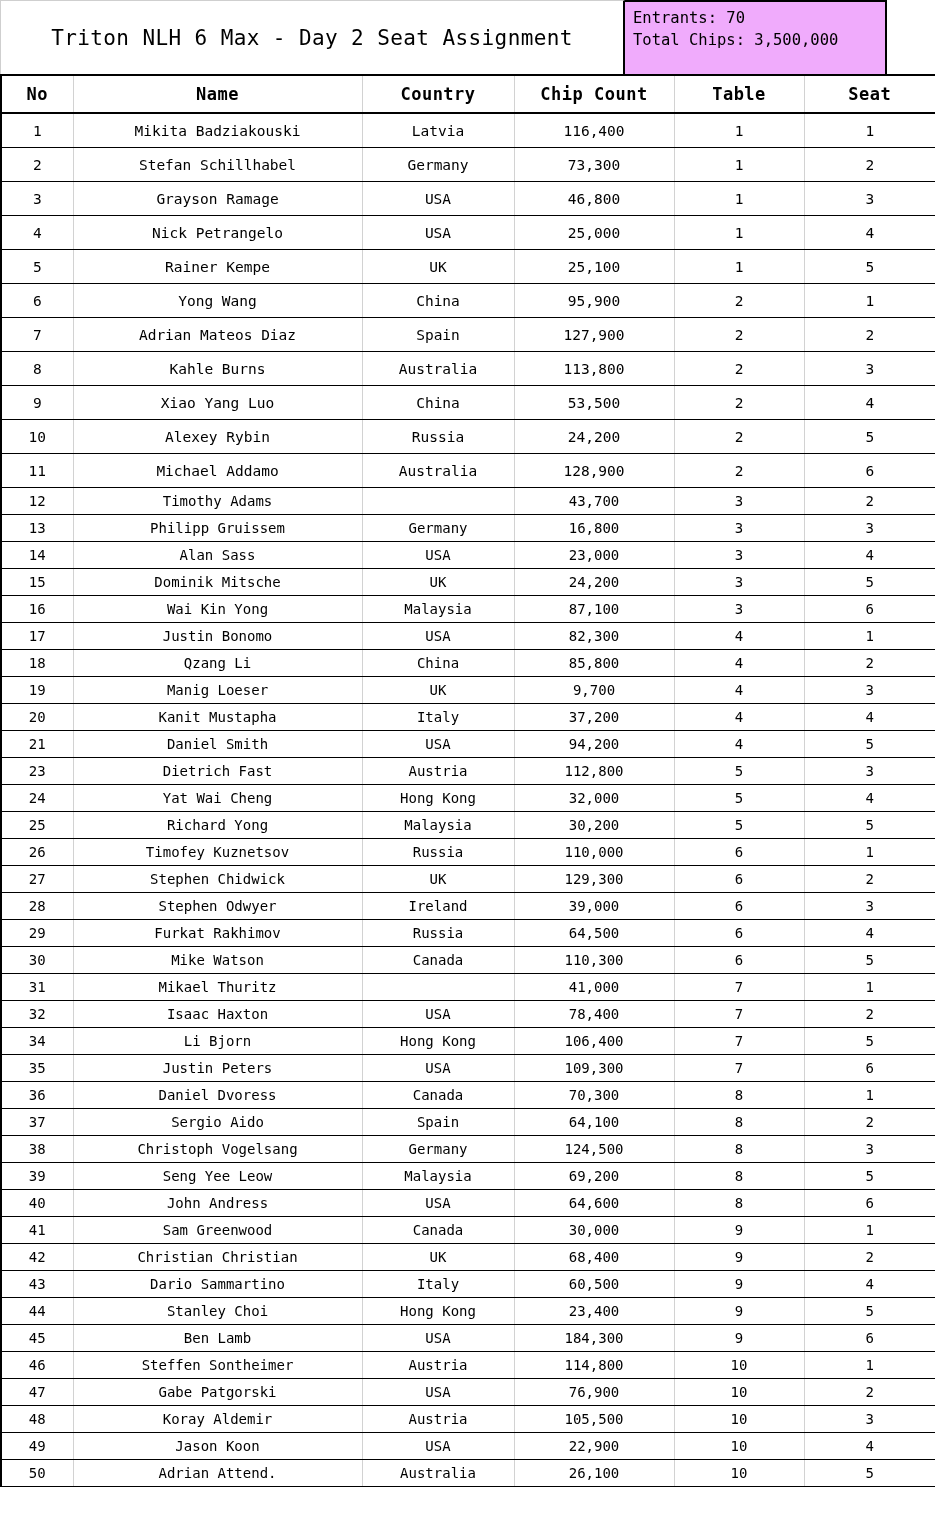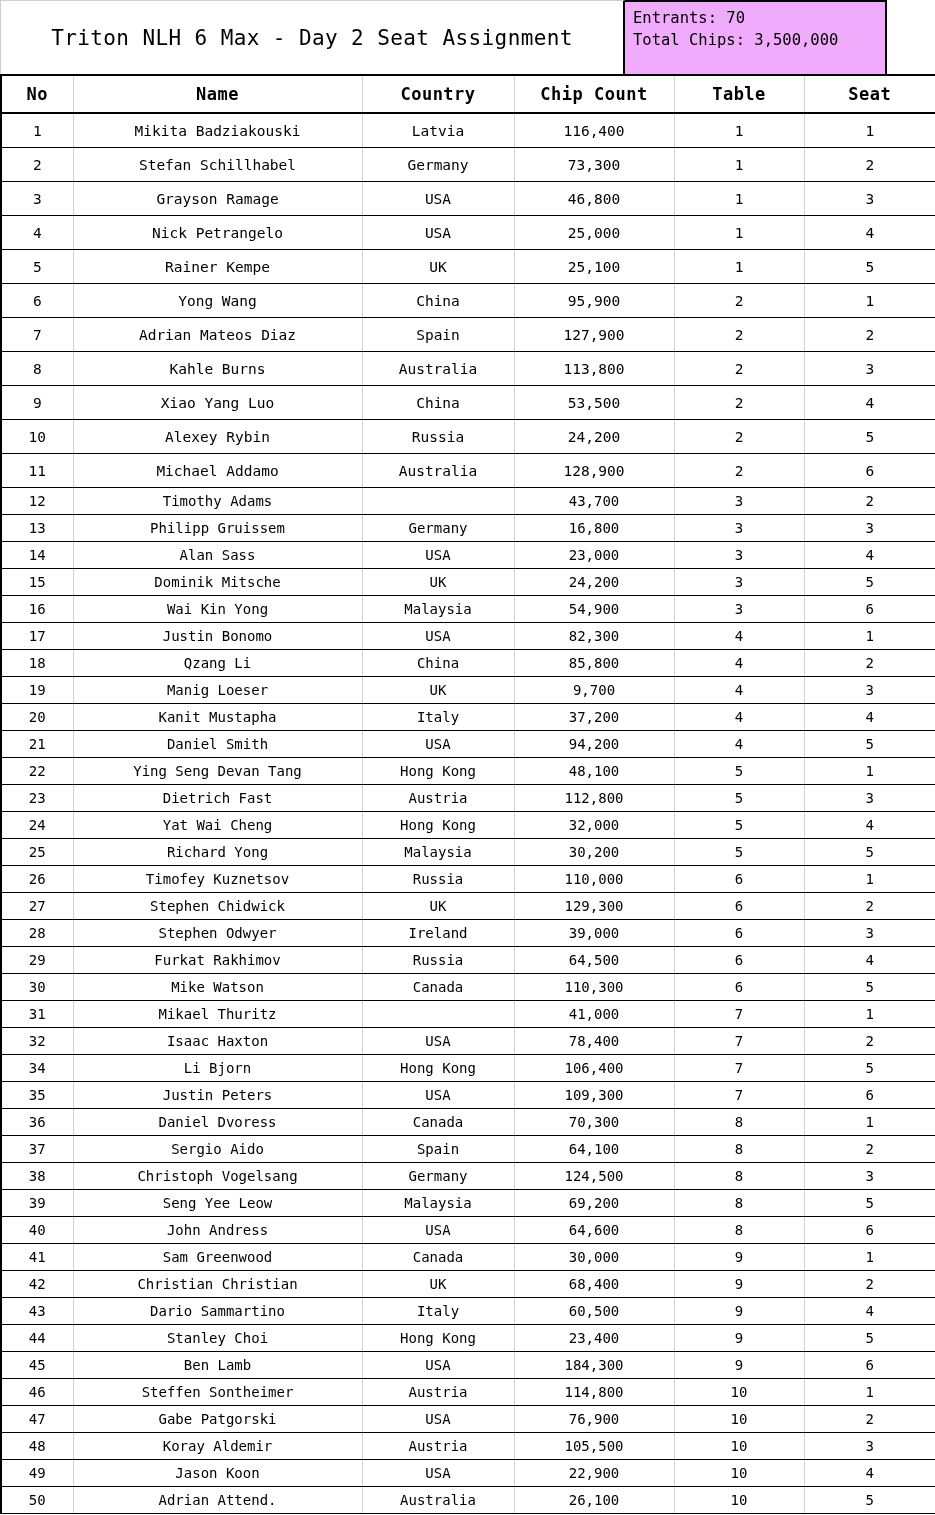--- a/index.html
+++ b/index.html
@@ -252,21 +252,21 @@
           <td class="c-name">Dominik Mitsche</td>
           <td class="c-ctry">UK</td>
           <td class="c-chip">24,200</td>
           <td class="c-table">3</td>
           <td class="c-seat">5</td>
         </tr>
         <tr class="r-short">
           <td class="c-no">16</td>
           <td class="c-name">Wai Kin Yong</td>
           <td class="c-ctry">Malaysia</td>
-          <td class="c-chip">54,900</td>
+          <td class="c-chip">87,100</td>
           <td class="c-table">3</td>
           <td class="c-seat">6</td>
         </tr>
         <tr class="r-short">
           <td class="c-no">17</td>
           <td class="c-name">Justin Bonomo</td>
           <td class="c-ctry">USA</td>
           <td class="c-chip">82,300</td>
           <td class="c-table">4</td>
           <td class="c-seat">1</td>
@@ -297,28 +297,20 @@
         </tr>
         <tr class="r-short">
           <td class="c-no">21</td>
           <td class="c-name">Daniel Smith</td>
           <td class="c-ctry">USA</td>
           <td class="c-chip">94,200</td>
           <td class="c-table">4</td>
           <td class="c-seat">5</td>
         </tr>
         <tr class="r-short">
-          <td class="c-no">22</td>
-          <td class="c-name">Ying Seng Devan Tang</td>
-          <td class="c-ctry">Hong Kong</td>
-          <td class="c-chip">48,100</td>
-          <td class="c-table">5</td>
-          <td class="c-seat">1</td>
-        </tr>
-        <tr class="r-short">
           <td class="c-no">23</td>
           <td class="c-name">Dietrich Fast</td>
           <td class="c-ctry">Austria</td>
           <td class="c-chip">112,800</td>
           <td class="c-table">5</td>
           <td class="c-seat">3</td>
         </tr>
         <tr class="r-short">
           <td class="c-no">24</td>
           <td class="c-name">Yat Wai Cheng</td>

